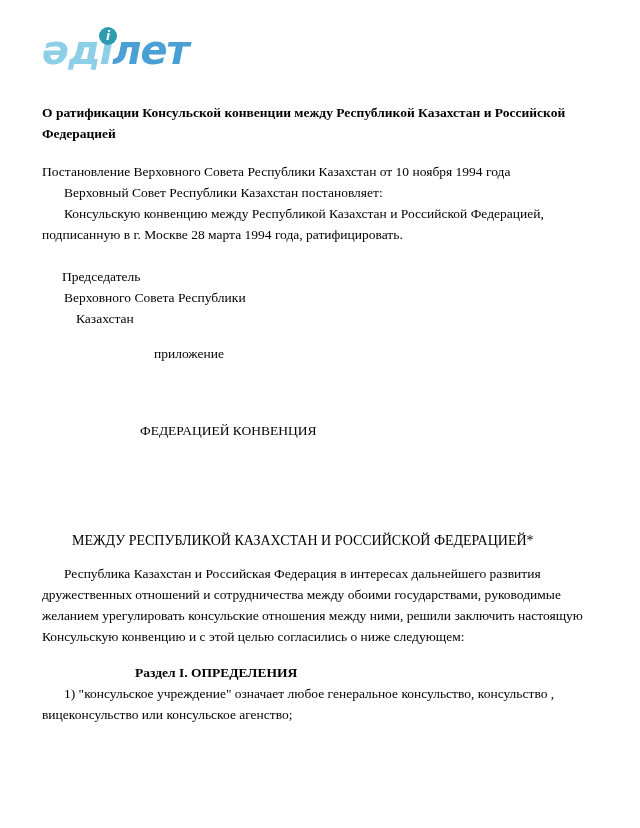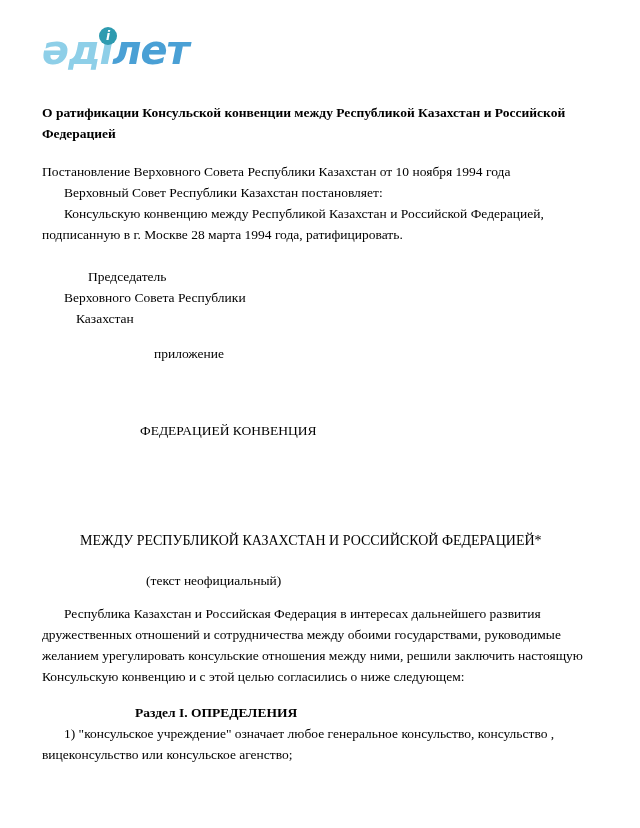--- a/index.html
+++ b/index.html
@@ -51,27 +51,27 @@
   
   .doc-title {
     font-weight: bold;
     margin-bottom: 17px;
     max-width: 560px;
   }
   p { margin: 0; }
   .indent { text-indent: 22px; }
 
   .sig-block { margin-top: 21px; }
-  .sig-1 { margin-left: 46px; }
+  .sig-1 { margin-left: 20px; }
   .sig-2 { margin-left: 22px; }
   .sig-3 { margin-left: 34px; }
 
   .annex       { margin-top: 14px;  margin-left: 112px; }
   .conv-title  { margin-top: 56px;  margin-left: 98px; }
-  .conv-subtitle { margin-top: 89px; margin-left: 38px; font-size: 14px; }
+  .conv-subtitle { margin-top: 89px; margin-left: 30px; font-size: 14px; }
   .unofficial  { margin-top: 19px;  margin-left: 104px; }
   .preamble    { margin-top: 12px; }
   .section-heading { margin-top: 15px; margin-left: 93px; font-weight: bold; }
 </style>
 </head>
 <body>
 
 <div class="page">
 
   <div class="logo-row">
@@ -92,20 +92,19 @@
     <p class="sig-2">Верховного Совета Республики</p>
     <p class="sig-3">Казахстан</p>
   </div>
 
   <p class="annex">приложение</p>
 
   <p class="conv-title">ФЕДЕРАЦИЕЙ КОНВЕНЦИЯ</p>
 
   <p class="conv-subtitle">МЕЖДУ РЕСПУБЛИКОЙ КАЗАХСТАН И РОССИЙСКОЙ ФЕДЕРАЦИЕЙ*</p>
 
-  <p class="unofficial">(текст неофициальный)</p>
 
   <p class="preamble indent">Республика Казахстан и Российская Федерация в интересах дальнейшего развития дружественных отношений и сотрудничества между обоими государствами, руководимые желанием урегулировать консульские отношения между ними, решили заключить настоящую Консульскую конвенцию и с этой целью согласились о ниже следующем:</p>
 
   <p class="section-heading">Раздел I. ОПРЕДЕЛЕНИЯ</p>
   <p class="indent">1) "консульское учреждение" означает любое генеральное консульство, консульство , вицеконсульство или консульское агенство;</p>
 
 </div>
 
 </body></html>

